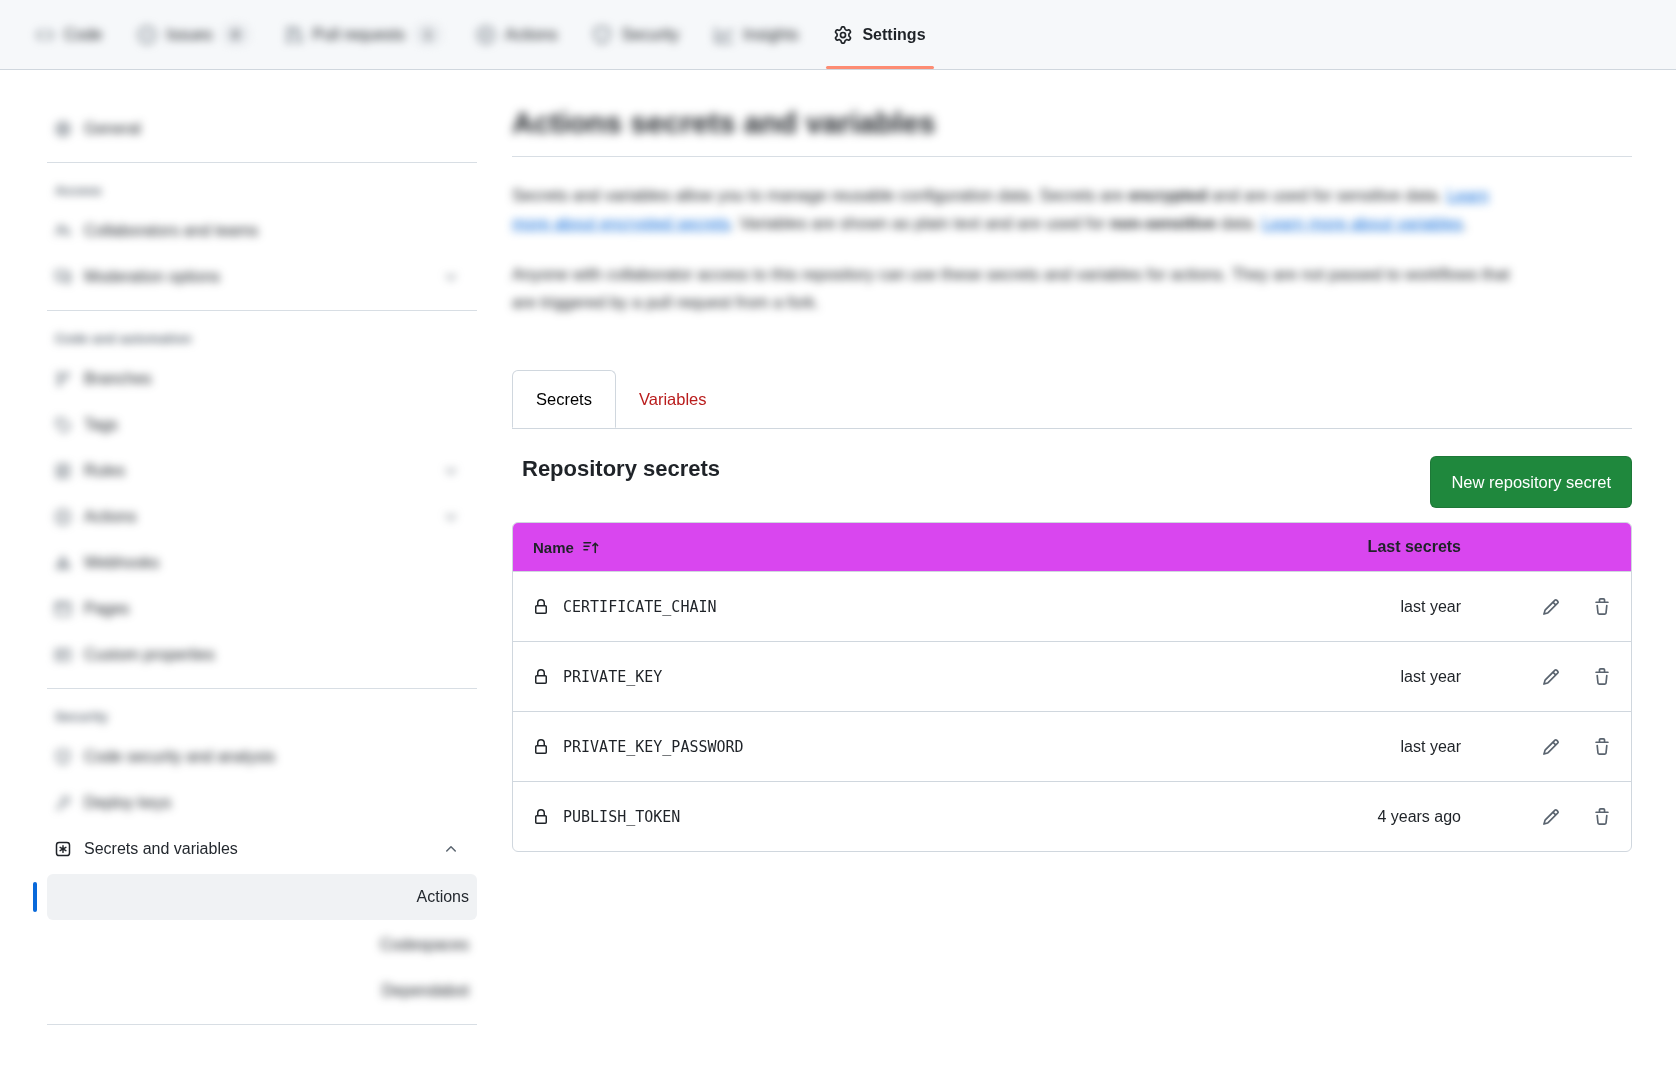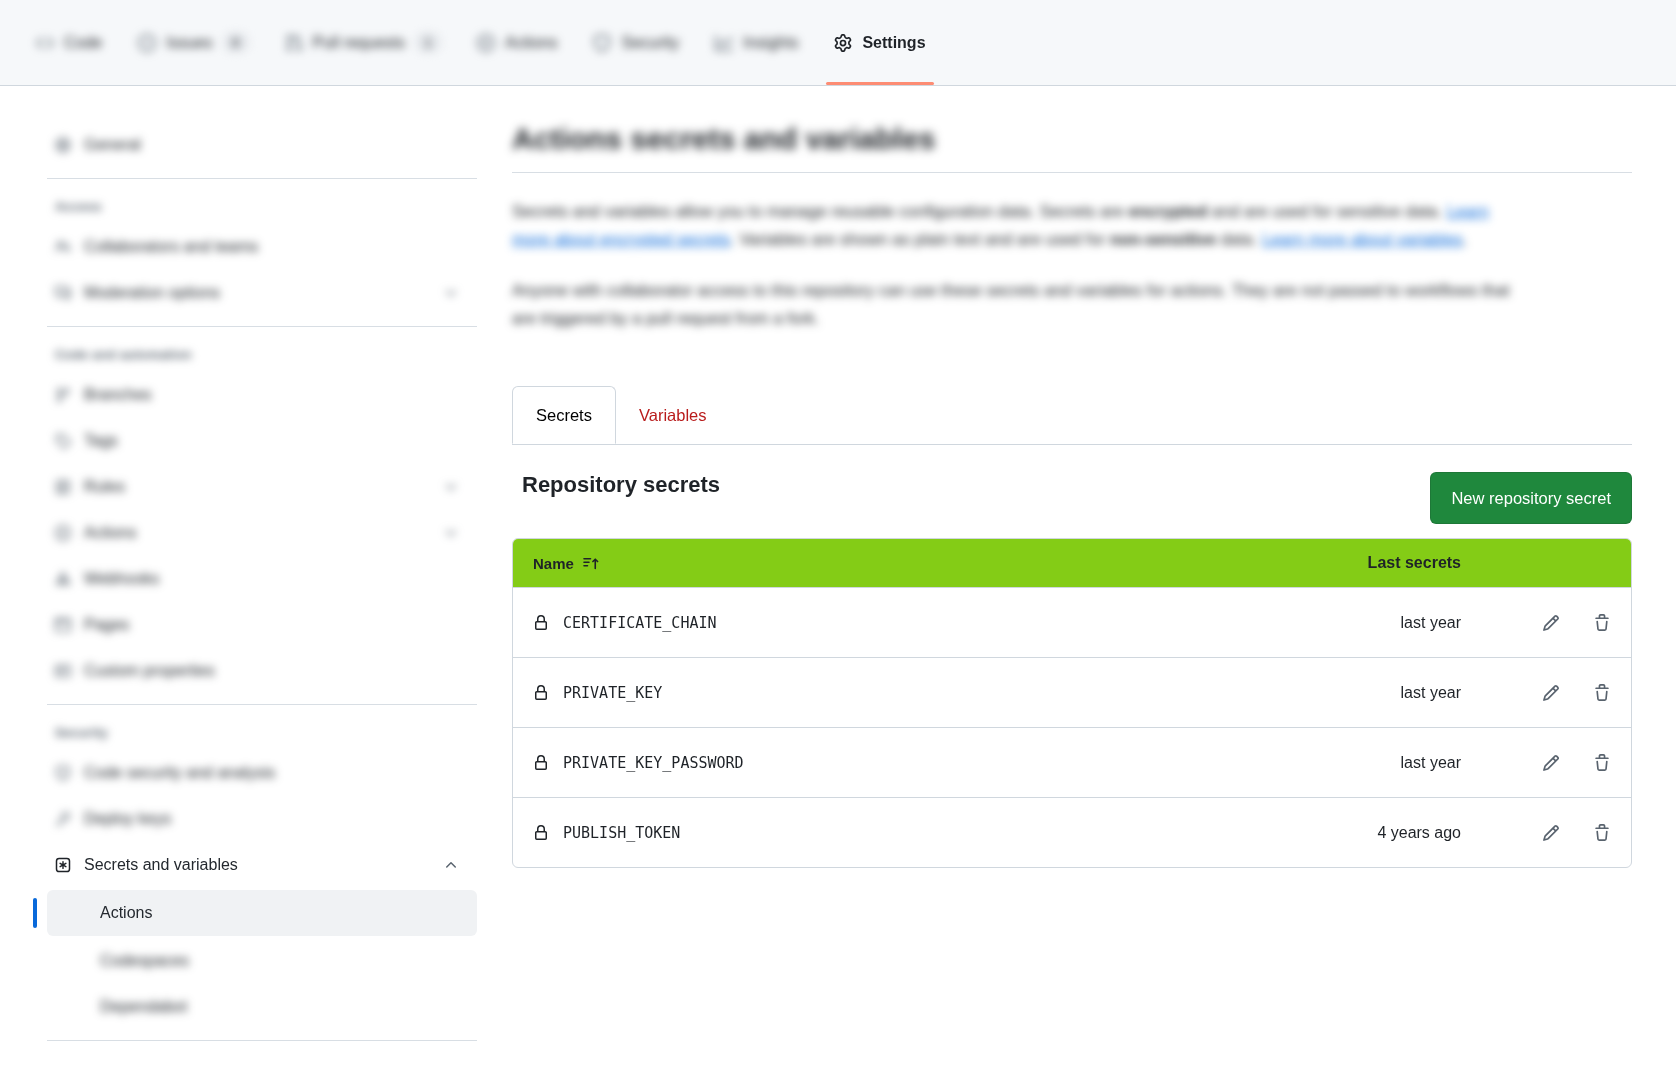--- a/index.html
+++ b/index.html
@@ -8,21 +8,21 @@
     width:1676px; height:1074px; overflow:hidden;
     background:#ffffff; color:#1f2328;
     font-family:"Liberation Sans","DejaVu Sans",sans-serif;
     -webkit-font-smoothing:antialiased;
   }
   .blurred { filter: blur(4px); }
   .blur-5  { filter: blur(5px); }
 
   
   .top-nav {
-    height:86px; background:#f6f8fa; border-bottom:1px solid #d0d7de;
+    height:70px; background:#f6f8fa; border-bottom:1px solid #d0d7de;
     display:flex; align-items:stretch; padding:0 22px;
   }
   .nav-items { display:flex; align-items:stretch; gap:8px; }
   .nav-item {
     display:flex; align-items:center; gap:10px; padding:0 14px;
     font-size:16px; color:#1f2328; position:relative; cursor:pointer; white-space:nowrap;
   }
   .nav-item .ic { display:flex; color:#59636e; }
   .nav-item.active { font-weight:700; }
   .nav-item.active .ic { color:#1f2328; }
@@ -44,21 +44,21 @@
   .sb-item {
     position:relative; display:flex; align-items:center;
     height:42px; margin-bottom:4px; padding:0 8px; border-radius:6px;
     font-size:16px; color:#24292f; cursor:pointer;
   }
   .sb-item .ic { display:flex; width:16px; color:#59636e; margin-right:13px; flex:none; }
   .sb-item .lbl { flex:1; white-space:nowrap; overflow:hidden; }
   .sb-item .chev { display:flex; color:#59636e; margin-right:10px; }
   .sb-item.bold { font-weight:400; }
   .sb-item.bold .ic { color:#1f2328; }
-  .sb-item.sub { padding-left:53px; }
+  .sb-item.sub { padding-left:53px;text-align:right; }
   .sb-item.selected { background:#f0f2f4; height:46px; }
   .sb-item.selected::before {
     content:""; position:absolute; left:-14px; top:8px; bottom:8px; width:4px;
     border-radius:3px; background:#0969da;
   }
   .sb-title { font-size:13px; font-weight:700; color:#59636e; margin:20px 0 12px 8px; letter-spacing:.2px; }
   .sb-divider { height:1px; background:#d8dee4; margin:12px 0 12px 0; }
 
   
   .content { flex:1; padding:36px 44px 0 35px; min-width:0; }
@@ -81,21 +81,21 @@
   .section-head { display:flex; align-items:flex-start; justify-content:space-between; margin-top:27px;margin-left:10px; }
   .section-head h2 { margin:0; font-size:22px; font-weight:700; }
   .btn-green {
     background:#1f883d; color:#fff; border:1px solid rgba(27,31,36,.15);
     border-radius:6px; height:52px; padding:0 20px;
     font-size:16.5px; font-weight:500; font-family:inherit; cursor:pointer;
   }
 
   .table { margin-top:14px; border:1px solid #d0d7de; border-radius:6px; overflow:hidden; background:#fff; }
   .t-head {
-    background:#84cc16; height:48px; display:flex; align-items:center;
+    background:#d946ef; height:48px; display:flex; align-items:center;
     padding:0 20px; font-size:15px; font-weight:700; color:#1f2328;
   }
   .t-head .cell-name { gap:9px; }
   .t-row { height:70px; display:flex; align-items:center; padding:0 20px; border-top:1px solid #d0d7de; }
   .cell-name { flex:1; display:flex; align-items:center; gap:14px; min-width:0; }
   .cell-name .nm { font-family:"DejaVu Sans Mono","Liberation Mono",monospace; font-size:15px; }
   .cell-updated { width:150px; text-align:right; font-size:16px; color:#1f2328; white-space:nowrap; }
   .cell-actions { width:128px; margin-left:22px; display:flex; justify-content:flex-end; gap:33px; }
   .icon-btn { background:none; border:none; padding:0; margin:0; color:#59636e; cursor:pointer; display:flex; }
   .lock-ic { display:flex; color:#1f2328; }

